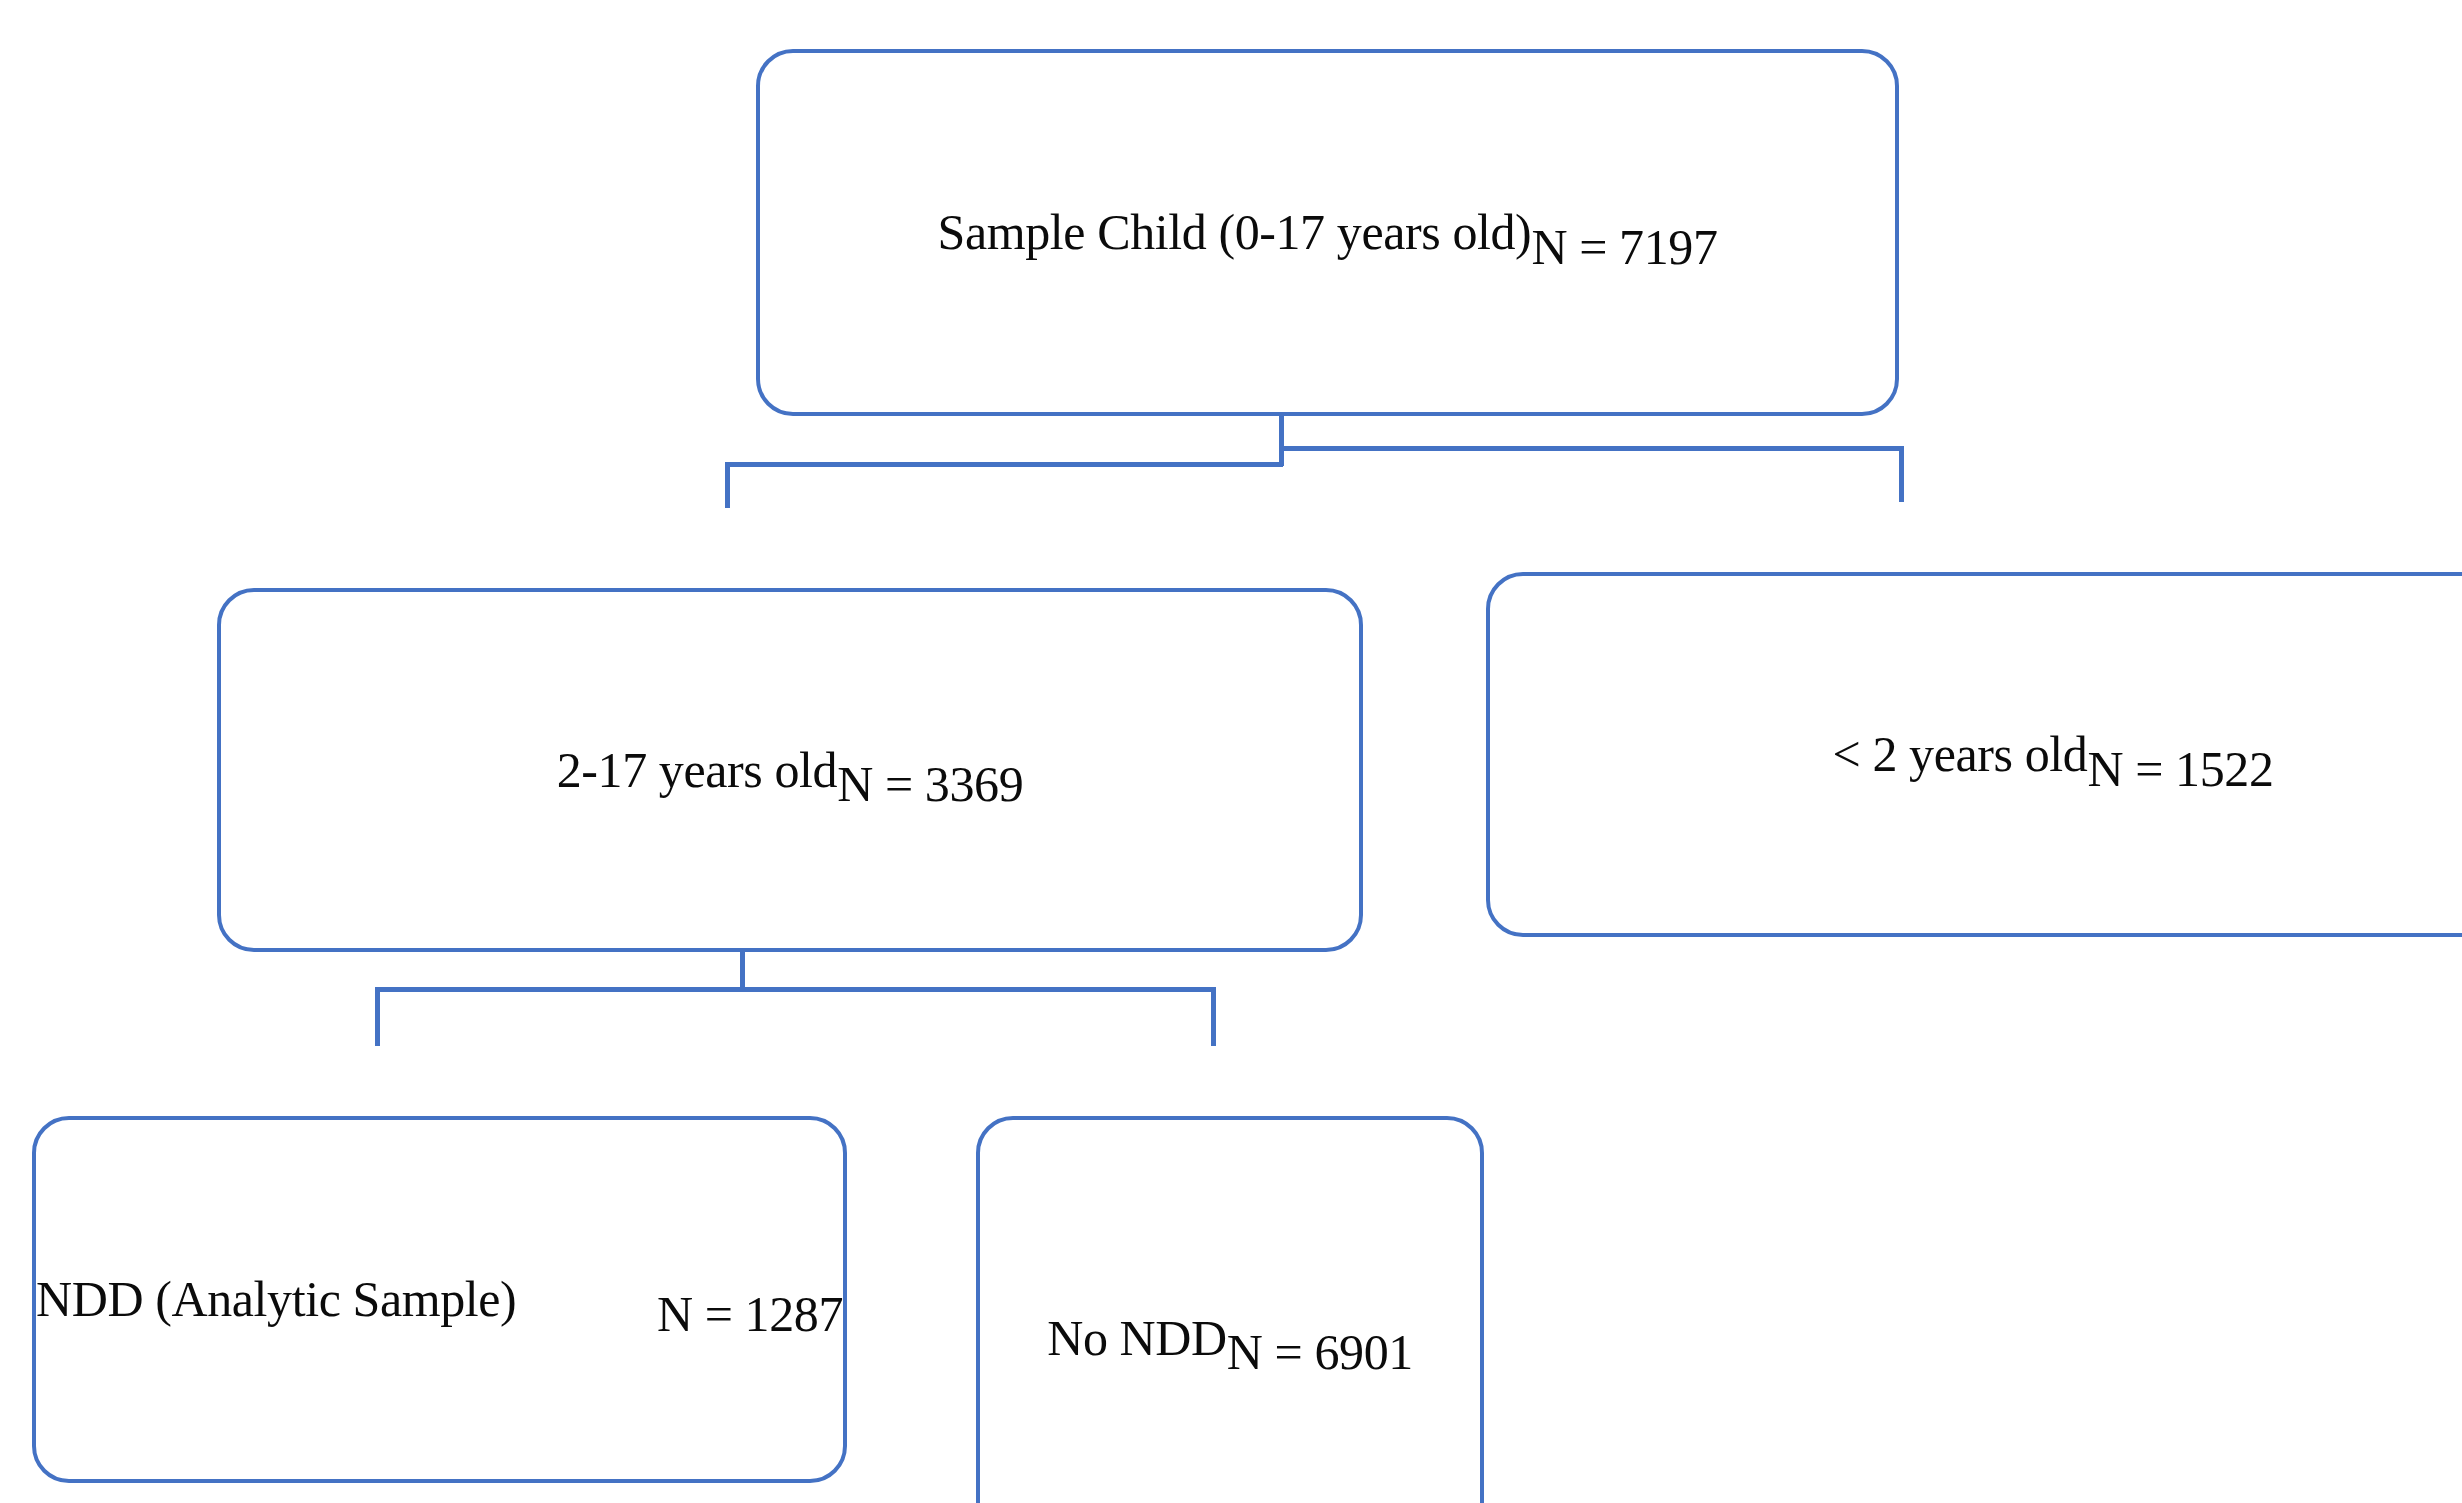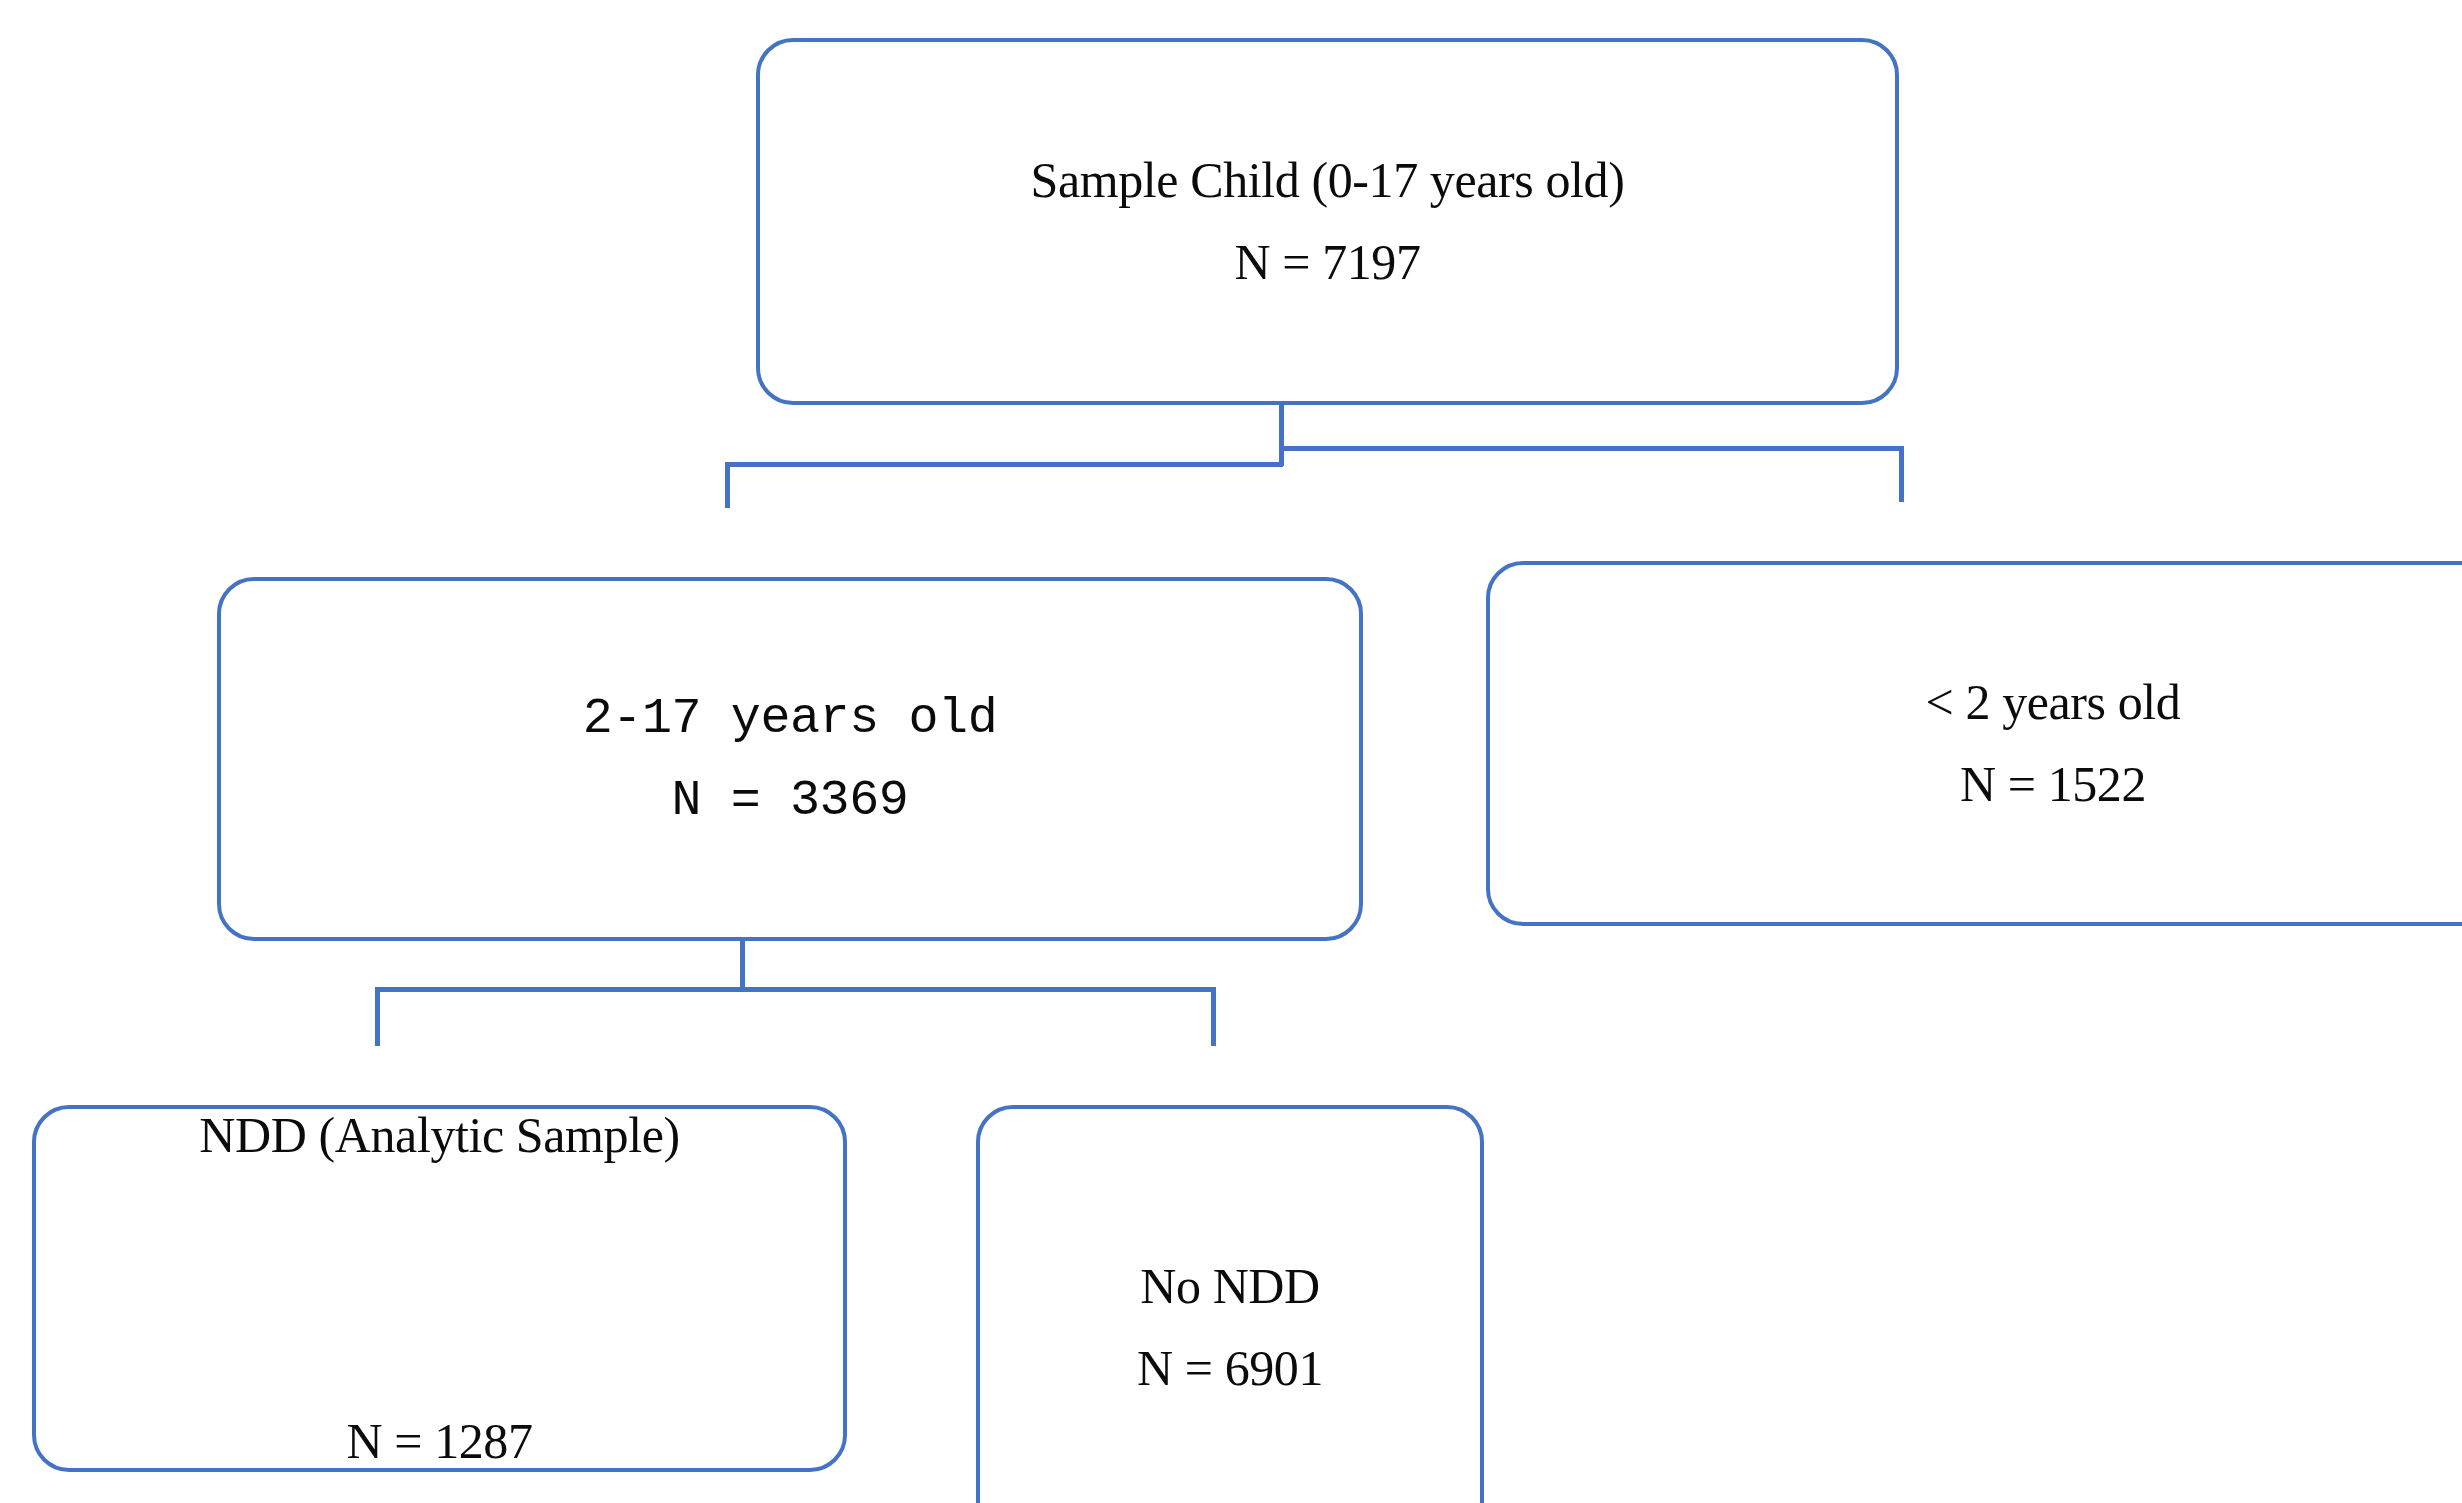--- a/index.html
+++ b/index.html
@@ -17,43 +17,44 @@
     background: #ffffff;
     overflow: hidden;
   }
   .node {
     position: absolute;
     box-sizing: border-box;
     background: #ffffff;
     border: 4.8px solid #4472C4;
     border-radius: 37px;
     display: flex;
-    flex-direction: column;
+    flex-direction: row;
     align-items: center;
     justify-content: center;
     text-align: center;
     color: #0b0b0b;
+    margin-top: 11px;
   }
   .node .line1 {
     font-size: 50px;
     line-height: 1.06;
     letter-spacing: -0.4px;
     white-space: nowrap;
   }
   .node .line2 {
     font-size: 50px;
     line-height: 1.06;
     letter-spacing: -0.4px;
     margin-top: 29px;
     white-space: nowrap;
   }
 
   
   #node-root      { left: 756px;  top: 38px;   width: 1143px; height: 367px; }
-  #node-2to17     { left: 217px;  top: 577px;  width: 1146px; height: 364px; font-family: Liberation Mono, monospace; }
+  #node-2to17     { left: 217px;  top: 577px;  width: 1146px; height: 364px; }
   #node-under2    { left: 1486px; top: 561px;  width: 1134px; height: 365px; }
   #node-ndd       { left: 32px;   top: 1105px; width: 815px; height: 367px; justify-content: space-between; }
   #node-nondd     { left: 976px; top: 1105px; width: 508px;  height: 444px; }
 
   
   .conn {
     position: absolute;
     background: #4472C4;
   }
   .conn-v { width: 4.8px; }

